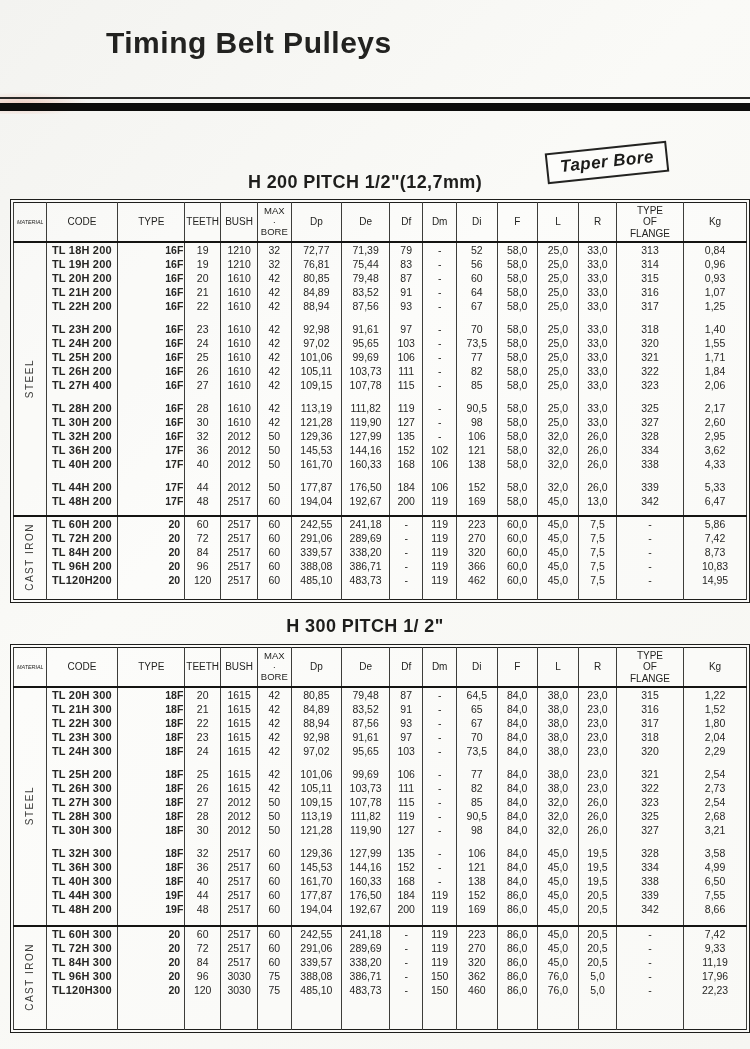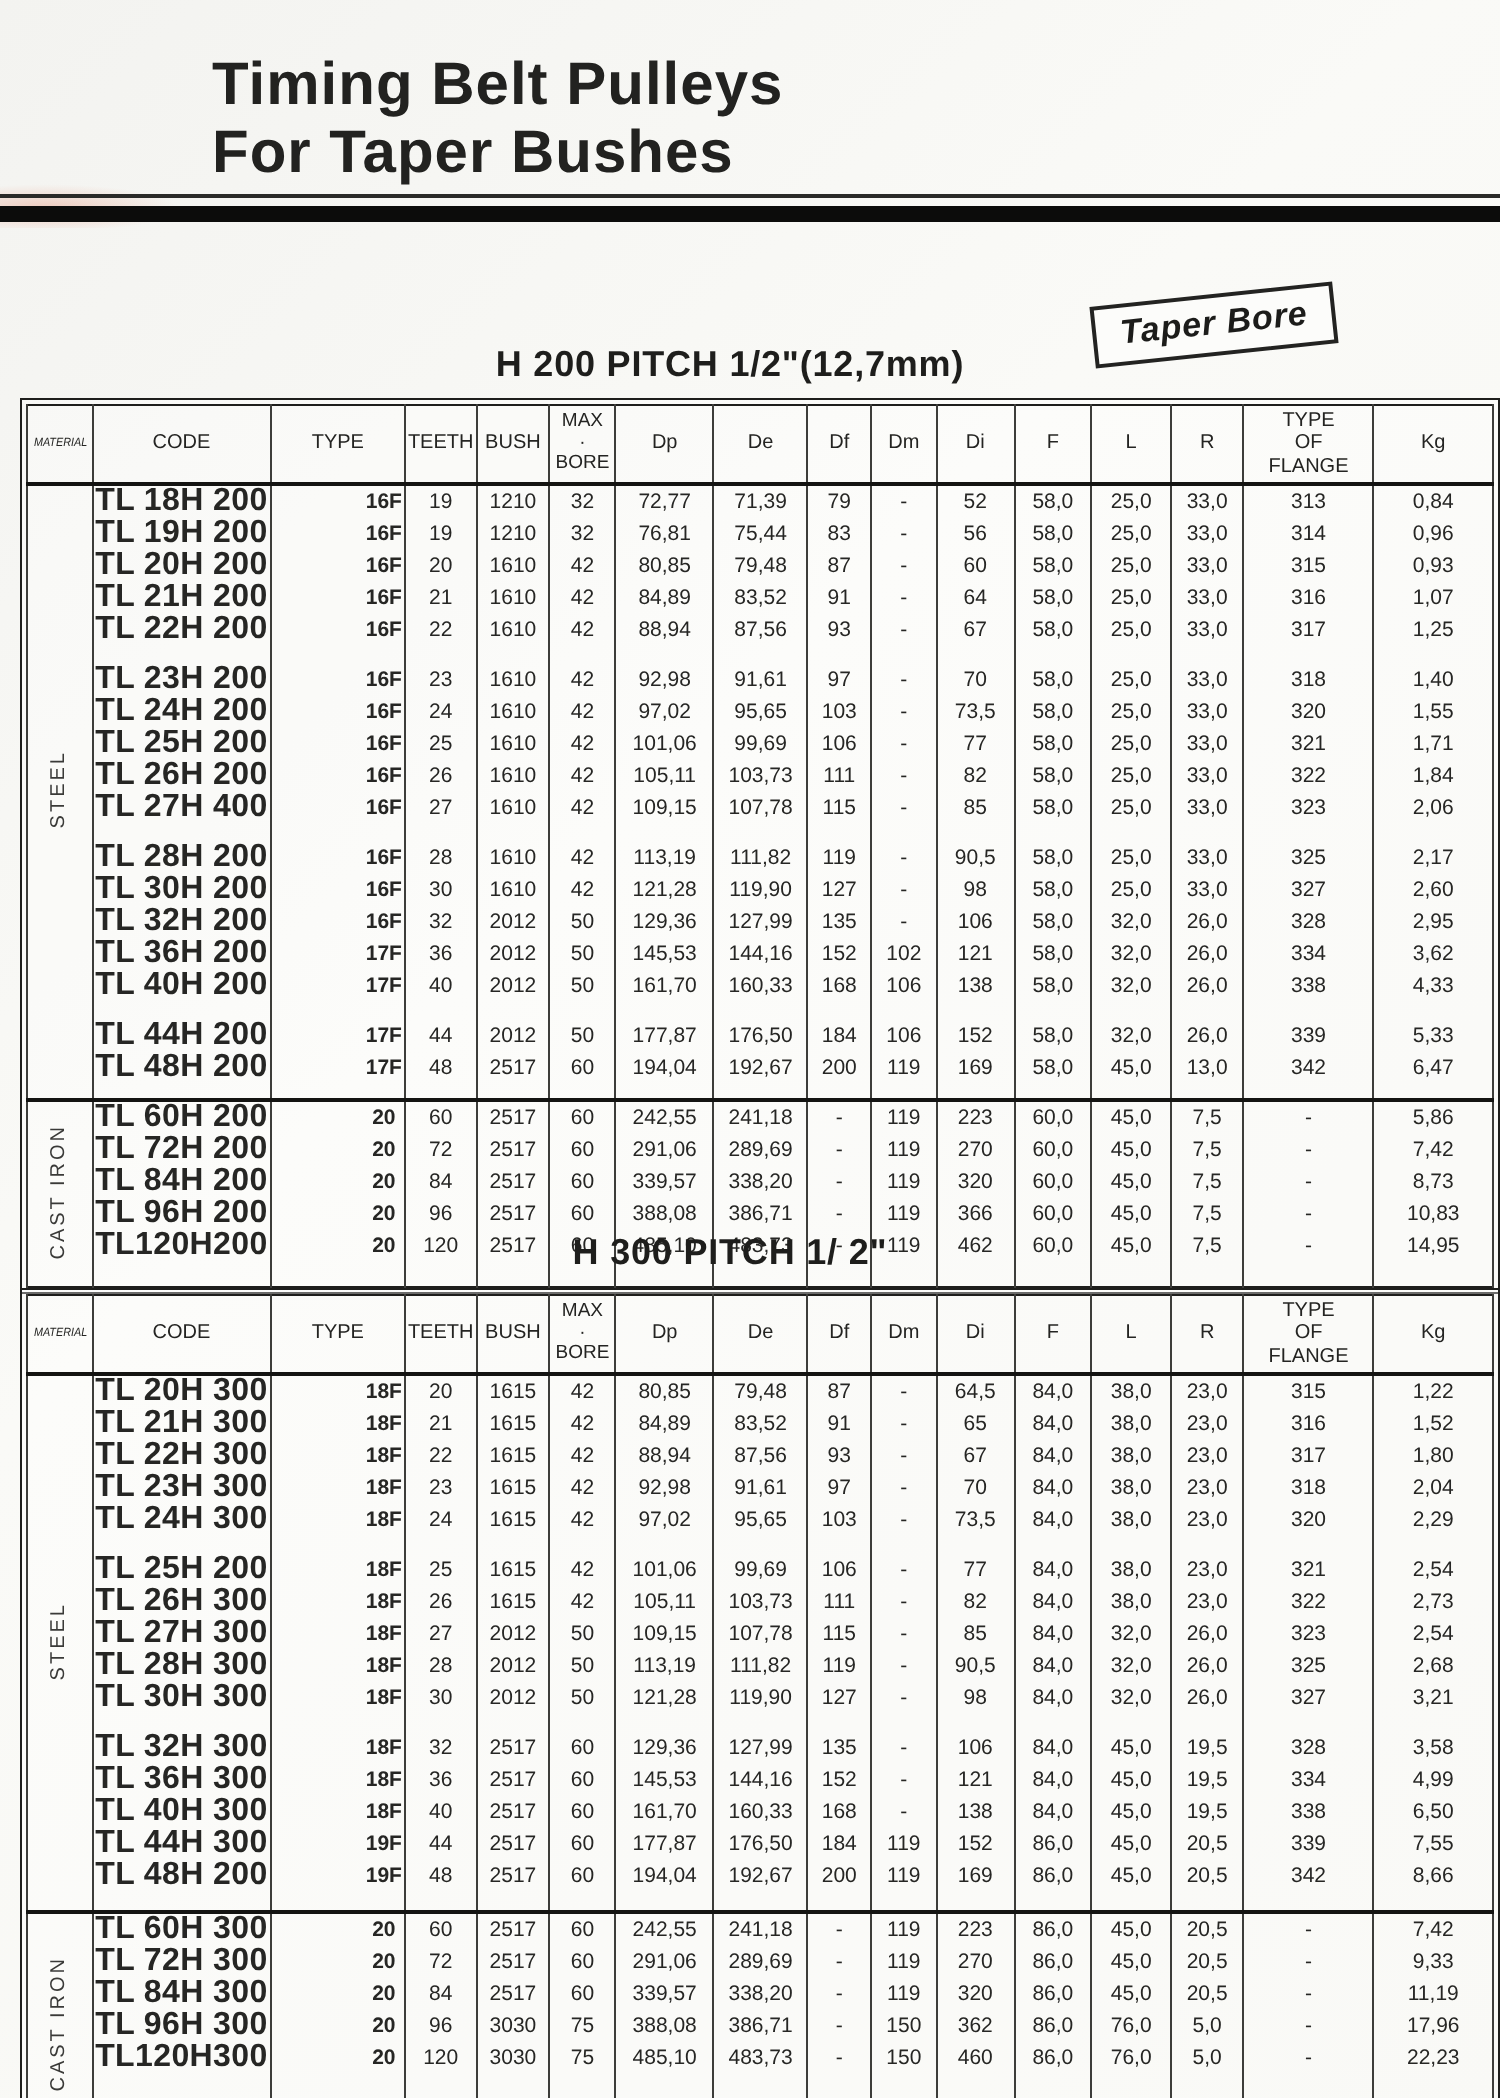--- a/index.html
+++ b/index.html
@@ -35,37 +35,36 @@
   }
   table.spec thead { border-bottom:2.5px solid #141412; }
   table.spec tbody.cast { border-top:2.2px solid #141412; }
   table.spec th {
     height:38px; font-size:10px; font-weight:400; line-height:1.15;
     white-space:pre-line; color:#242422; vertical-align:middle;
   }
   table.spec th.col-material { font-size:6px; letter-spacing:0; transform:scaleX(.9); font-style:italic; }
   table.spec th.col-max_bore { font-size:9.5px; }
   table.spec td { height:14px; font-size:10.5px; line-height:1; color:#262624; vertical-align:middle; }
-  table.spec td.col-code { font-weight:700; font-size:16px; letter-spacing:.2px; }
+  table.spec td.col-code { font-weight:700; font-size:11px; letter-spacing:.2px; }
   table.spec td.col-type { font-weight:700; font-size:10.5px;padding-left:47px; }
   table.spec tr.gap td { height:auto; }
   td.mat { vertical-align:middle; text-align:center; }
   td.mat span {
     display:inline-block; writing-mode:vertical-rl; transform:rotate(180deg);
     font-size:10px; letter-spacing:1.5px; color:#3a3a38; white-space:nowrap;
   }
 </style>
 </head>
 <body>
 
 <div class="page">
 
   <div class="doc-title">
     <div>Timing Belt Pulleys</div>
-    <div>For Taper Bushes</div>
   </div>
 
   <div class="rule-smudge"></div>
   <div class="rule-thin"></div>
   <div class="rule-thick"></div>
 
   <div class="badge">Taper Bore</div>
 
   <div class="tbl-title t1">H 200 PITCH 1/2"(12,7mm)</div>
   <div class="table-frame f1">

